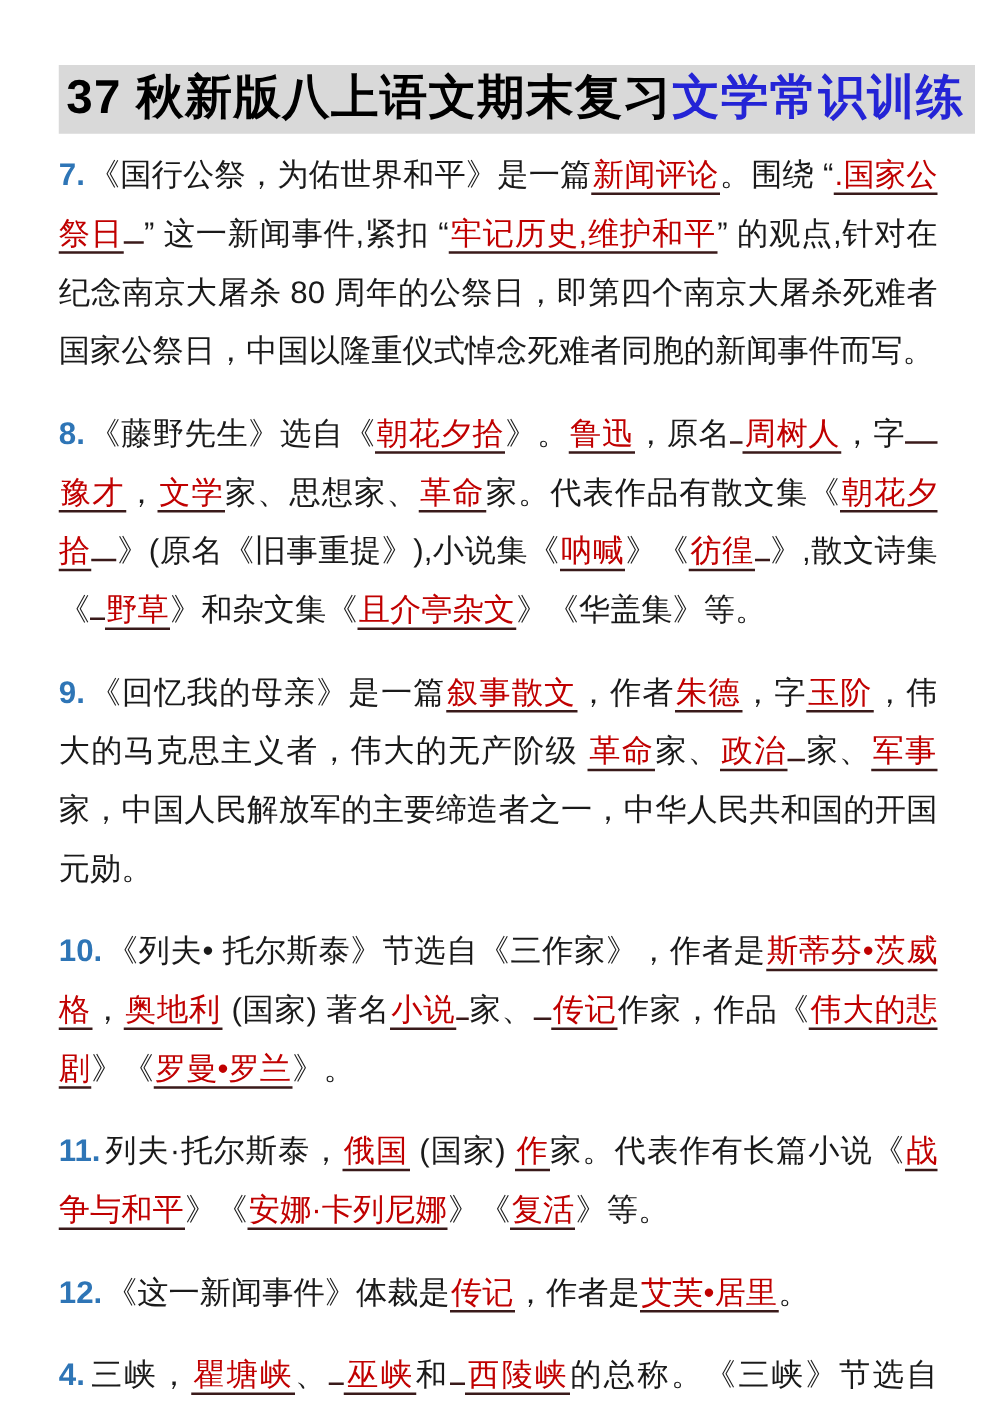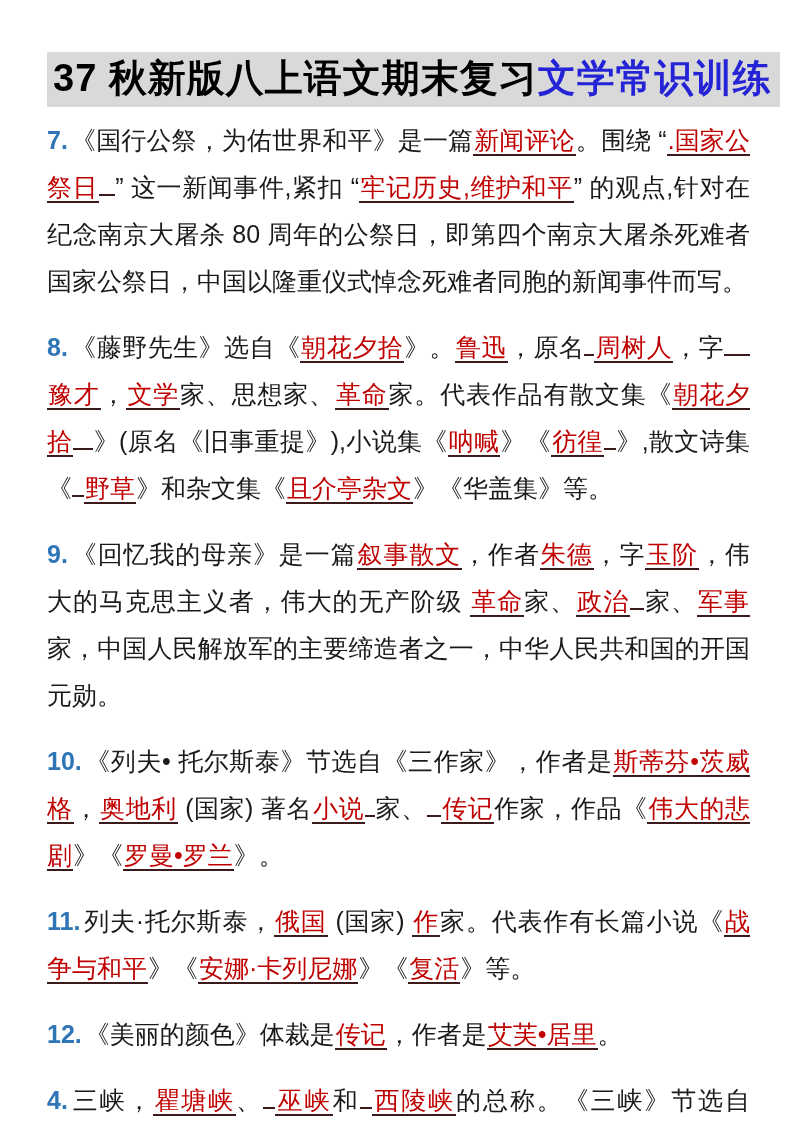--- a/index.html
+++ b/index.html
@@ -62,16 +62,16 @@
 <body>
 
 <div class="page">
   <h1 class="title"><span>37 秋新版八上语文期末复习</span><span class="blue">文学常识训练</span></h1>
   <div id="items">
       <p class="item"><span class="num">7.</span><span>《国行公祭，为佑世界和平》是一篇</span><span class="seg-r">新闻评论</span><span>。围绕 “</span><span class="seg-r">.国家公祭日</span><span class="seg-u" style="width: 16px;"></span><span>” 这一新闻事件,紧扣 “</span><span class="seg-r">牢记历史,维护和平</span><span>” 的观点,针对在纪念南京大屠杀 80 周年的公祭日，即第四个南京大屠杀死难者国家公祭日，中国以隆重仪式悼念死难者同胞的新闻事件而写。</span></p>
       <p class="item"><span class="num">8.</span><span>《藤野先生》选自《</span><span class="seg-r">朝花夕拾</span><span>》。</span><span class="seg-r">鲁迅</span><span>，原名</span><span class="seg-u" style="width: 10px;"></span><span class="seg-r">周树人</span><span>，字</span><span class="seg-u" style="width: 26px;"></span><span class="seg-r">豫才</span><span>，</span><span class="seg-r">文学</span><span>家、思想家、</span><span class="seg-r">革命</span><span>家。代表作品有散文集《</span><span class="seg-r">朝花夕拾</span><span class="seg-u" style="width: 20px;"></span><span>》(原名《旧事重提》),小说集《</span><span class="seg-r">呐喊</span><span>》《</span><span class="seg-r">彷徨</span><span class="seg-u" style="width: 12px;"></span><span>》,散文诗集《</span><span class="seg-u" style="width: 12px;"></span><span class="seg-r">野草</span><span>》和杂文集《</span><span class="seg-r">且介亭杂文</span><span>》《华盖集》等。</span></p>
       <p class="item"><span class="num">9.</span><span>《回忆我的母亲》是一篇</span><span class="seg-r">叙事散文</span><span>，作者</span><span class="seg-r">朱德</span><span>，字</span><span class="seg-r">玉阶</span><span>，伟大的马克思主义者，伟大的无产阶级 </span><span class="seg-r">革命</span><span>家、</span><span class="seg-r">政治</span><span class="seg-u" style="width: 14px;"></span><span>家、</span><span class="seg-r">军事</span><span>家，中国人民解放军的主要缔造者之一，中华人民共和国的开国元勋。</span></p>
       <p class="item"><span class="num">10.</span><span>《列夫• 托尔斯泰》节选自《三作家》，作者是</span><span class="seg-r">斯蒂芬•茨威格</span><span>，</span><span class="seg-r">奥地利</span><span> (国家) 著名</span><span class="seg-r">小说</span><span class="seg-u" style="width: 10px;"></span><span>家、</span><span class="seg-u" style="width: 14px;"></span><span class="seg-r">传记</span><span>作家，作品《</span><span class="seg-r">伟大的悲剧</span><span>》《</span><span class="seg-r">罗曼•罗兰</span><span>》。</span></p>
       <p class="item"><span class="num">11.</span><span>列夫·托尔斯泰，</span><span class="seg-r">俄国</span><span> (国家) </span><span class="seg-r">作</span><span>家。代表作有长篇小说《</span><span class="seg-r">战争与和平</span><span>》《</span><span class="seg-r">安娜·卡列尼娜</span><span>》《</span><span class="seg-r">复活</span><span>》等。</span></p>
-      <p class="item"><span class="num">12.</span><span>《美丽的颜色》体裁是</span><span class="seg-r">传记</span><span>，作者是</span><span class="seg-r">艾芙•居里</span><span>。</span></p>
+      <p class="item"><span class="num">12.</span><span>《这一新闻事件》体裁是</span><span class="seg-r">传记</span><span>，作者是</span><span class="seg-r">艾芙•居里</span><span>。</span></p>
       <p class="item"><span class="num">4.</span><span>三峡，</span><span class="seg-r">瞿塘峡</span><span>、</span><span class="seg-u" style="width: 12px;"></span><span class="seg-r">巫峡</span><span>和</span><span class="seg-u" style="width: 12px;"></span><span class="seg-r">西陵峡</span><span>的总称。《三峡》节选自《水经注校证》卷三十四，作者是</span></p>
     </div>
 </div>
 
 </body></html>

